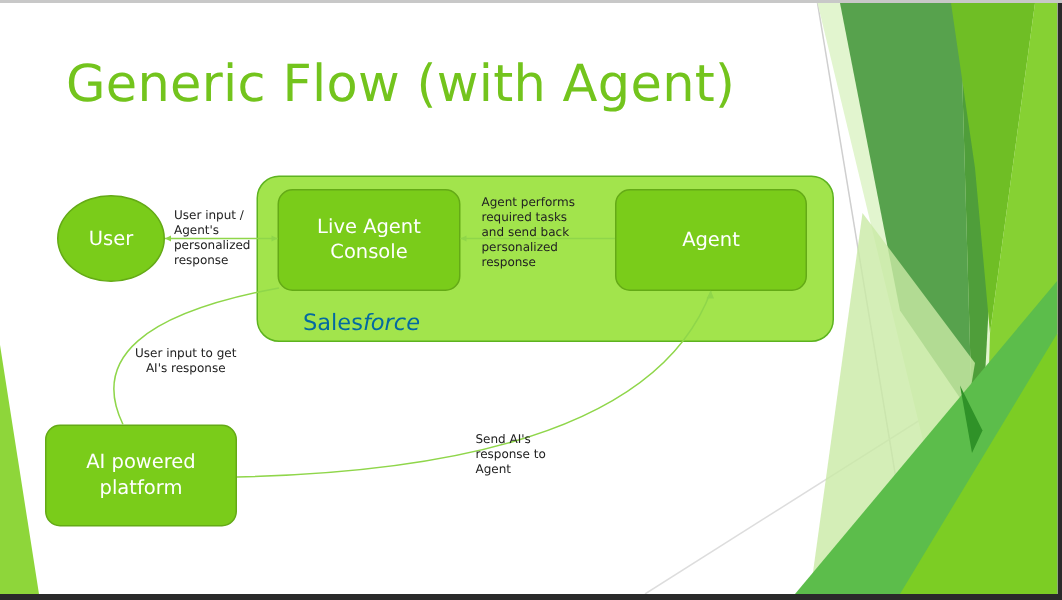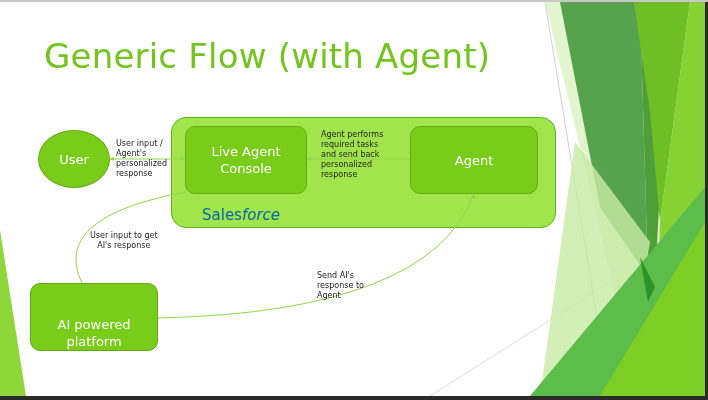--- a/index.html
+++ b/index.html
@@ -51,21 +51,21 @@
   <div class="box" style="left:410px; top:124px; width:128px; height:68px;">
     <span>Agent</span>
   </div>
 
   <div class="sf-label"><span>Sales</span><i>force</i></div>
 
   <div class="user">
     <span>User</span>
   </div>
 
-  <div class="box" style="left:30px; top:281px; width:128px; height:68px;align-items:flex-end;">
+  <div class="box" style="left:30px; top:281px; width:128px; height:68px;">
     <span style="width:90px;">AI powered platform</span>
   </div>
 
   <svg class="lines" width="705" height="394">
     <line x1="110" y1="157" x2="185" y2="157" stroke="#8fd64a" stroke-width="1"></line>
     <polygon points="110,157 114,155 114,159" fill="#8fd64a"></polygon>
     <polygon points="185,157 181,155 181,159" fill="#8fd64a"></polygon>
     <line x1="307" y1="157" x2="410" y2="157" stroke="#8fd64a" stroke-width="1"></line>
     <polygon points="307,157 311,155 311,159" fill="#8fd64a"></polygon>
     <path d="M 186 190 Q 50 215 82 281" fill="none" stroke="#8fd64a" stroke-width="1"></path>
@@ -77,16 +77,16 @@
 Agent's
 personalized
 response</div>
   <div class="note" style="left:321px; top:128px;">Agent performs
 required tasks
 and send back
 personalized
 response</div>
   <div class="note" style="left:90px; top:229px;text-align:center;">User input to get
 AI's response</div>
-  <div class="note" style="left:317px; top:269px;">Send AI's
+  <div class="note" style="left:317px; top:286px;">Send AI's
 response to
 Agent</div>
 </div>
 
 </body></html>

